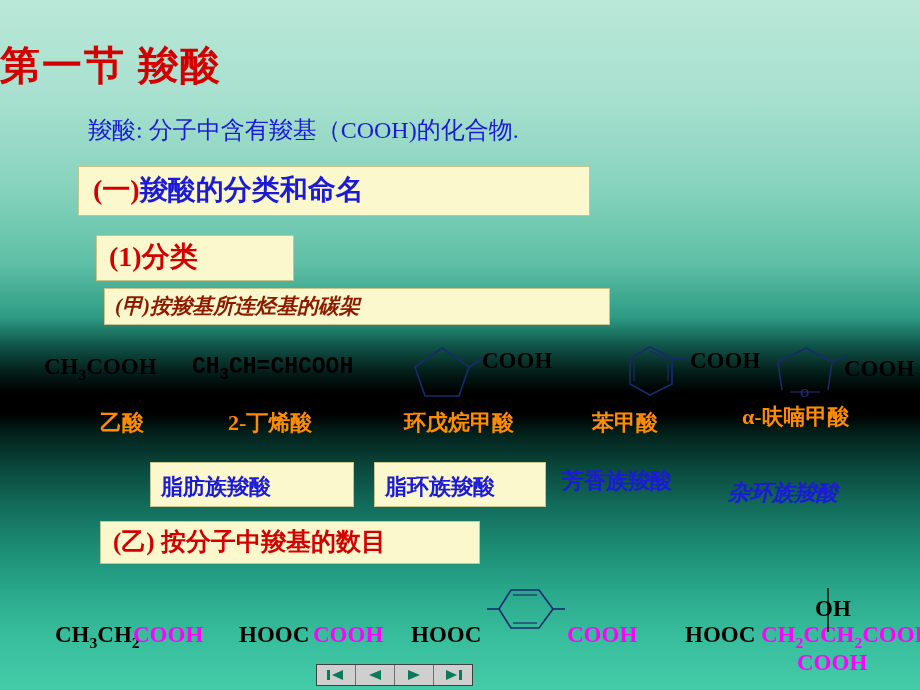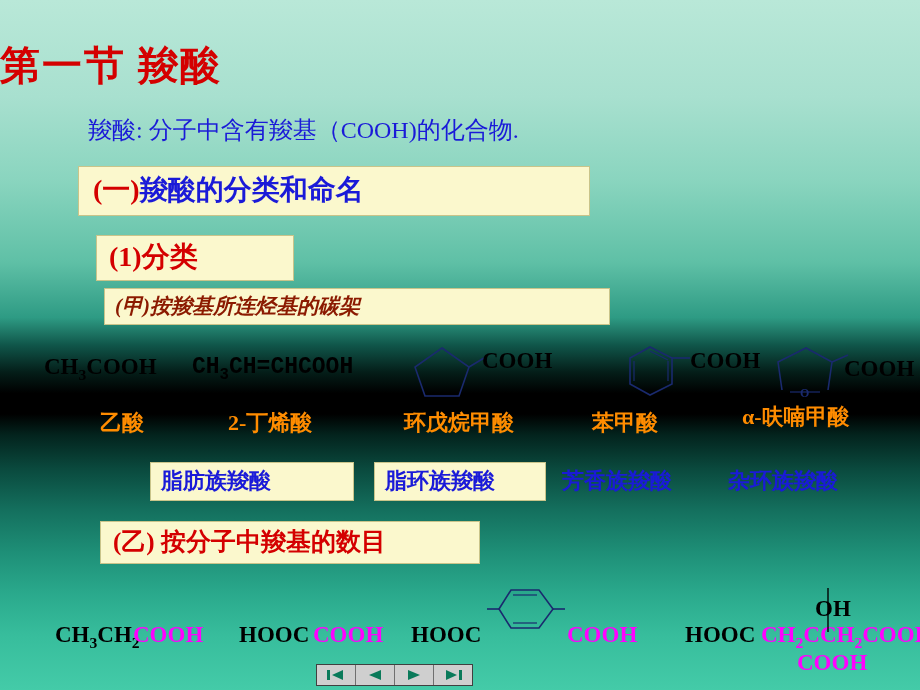--- a/index.html
+++ b/index.html
@@ -131,21 +131,21 @@
   }
 
   
   .catbox {
     position: absolute;
     background: #fbf8cd;
     border: 1px solid #c9c48a;
     font-size: 22px;
     font-weight: bold;
     color: #1a1ad8;
-    padding: 3px 10px 4px 10px;
+    padding: 9px 10px 4px 10px;
     white-space: nowrap;
   }
   .catlabel {
     position: absolute;
     font-size: 22px;
     font-weight: bold;
     color: #1a1ad8;
     white-space: nowrap;
   }
 
@@ -244,21 +244,21 @@
 
   <div class="nm" style="left:100px; top:408px;">乙酸</div>
   <div class="nm" style="left:228px; top:408px;">2-丁烯酸</div>
   <div class="nm" style="left:404px; top:408px;">环戊烷甲酸</div>
   <div class="nm" style="left:592px; top:408px;">苯甲酸</div>
   <div class="nm" style="left:742px; top:402px;">α-呋喃甲酸</div>
 
   <div class="catbox" style="left:150px; top:462px; width:182px;">脂肪族羧酸</div>
   <div class="catbox" style="left:374px; top:462px; width:150px;">脂环族羧酸</div>
   <div class="catlabel" style="left:562px; top:466px;">芳香族羧酸</div>
-  <div class="catlabel" style="left:728px; top:466px;">杂环族羧酸</div>
+  <div class="catlabel" style="left:728px; top:478px;font-style:italic;">杂环族羧酸</div>
 
   <div class="abs ybox" id="box-yi">(乙) 按分子中羧基的数目</div>
 
   <div class="abs" id="formula-row-2">
 
     <span class="fm2 blk" style="left:0px; top:16px;">CH<sub>3</sub>CH<sub>2</sub></span>
     <span class="fm2 mag" style="left:78px; top:16px;">COOH</span>
 
     <span class="fm2 blk" style="left:184px; top:16px;">HOOC</span>
     <span class="fm2 mag" style="left:258px; top:16px;">COOH</span>

